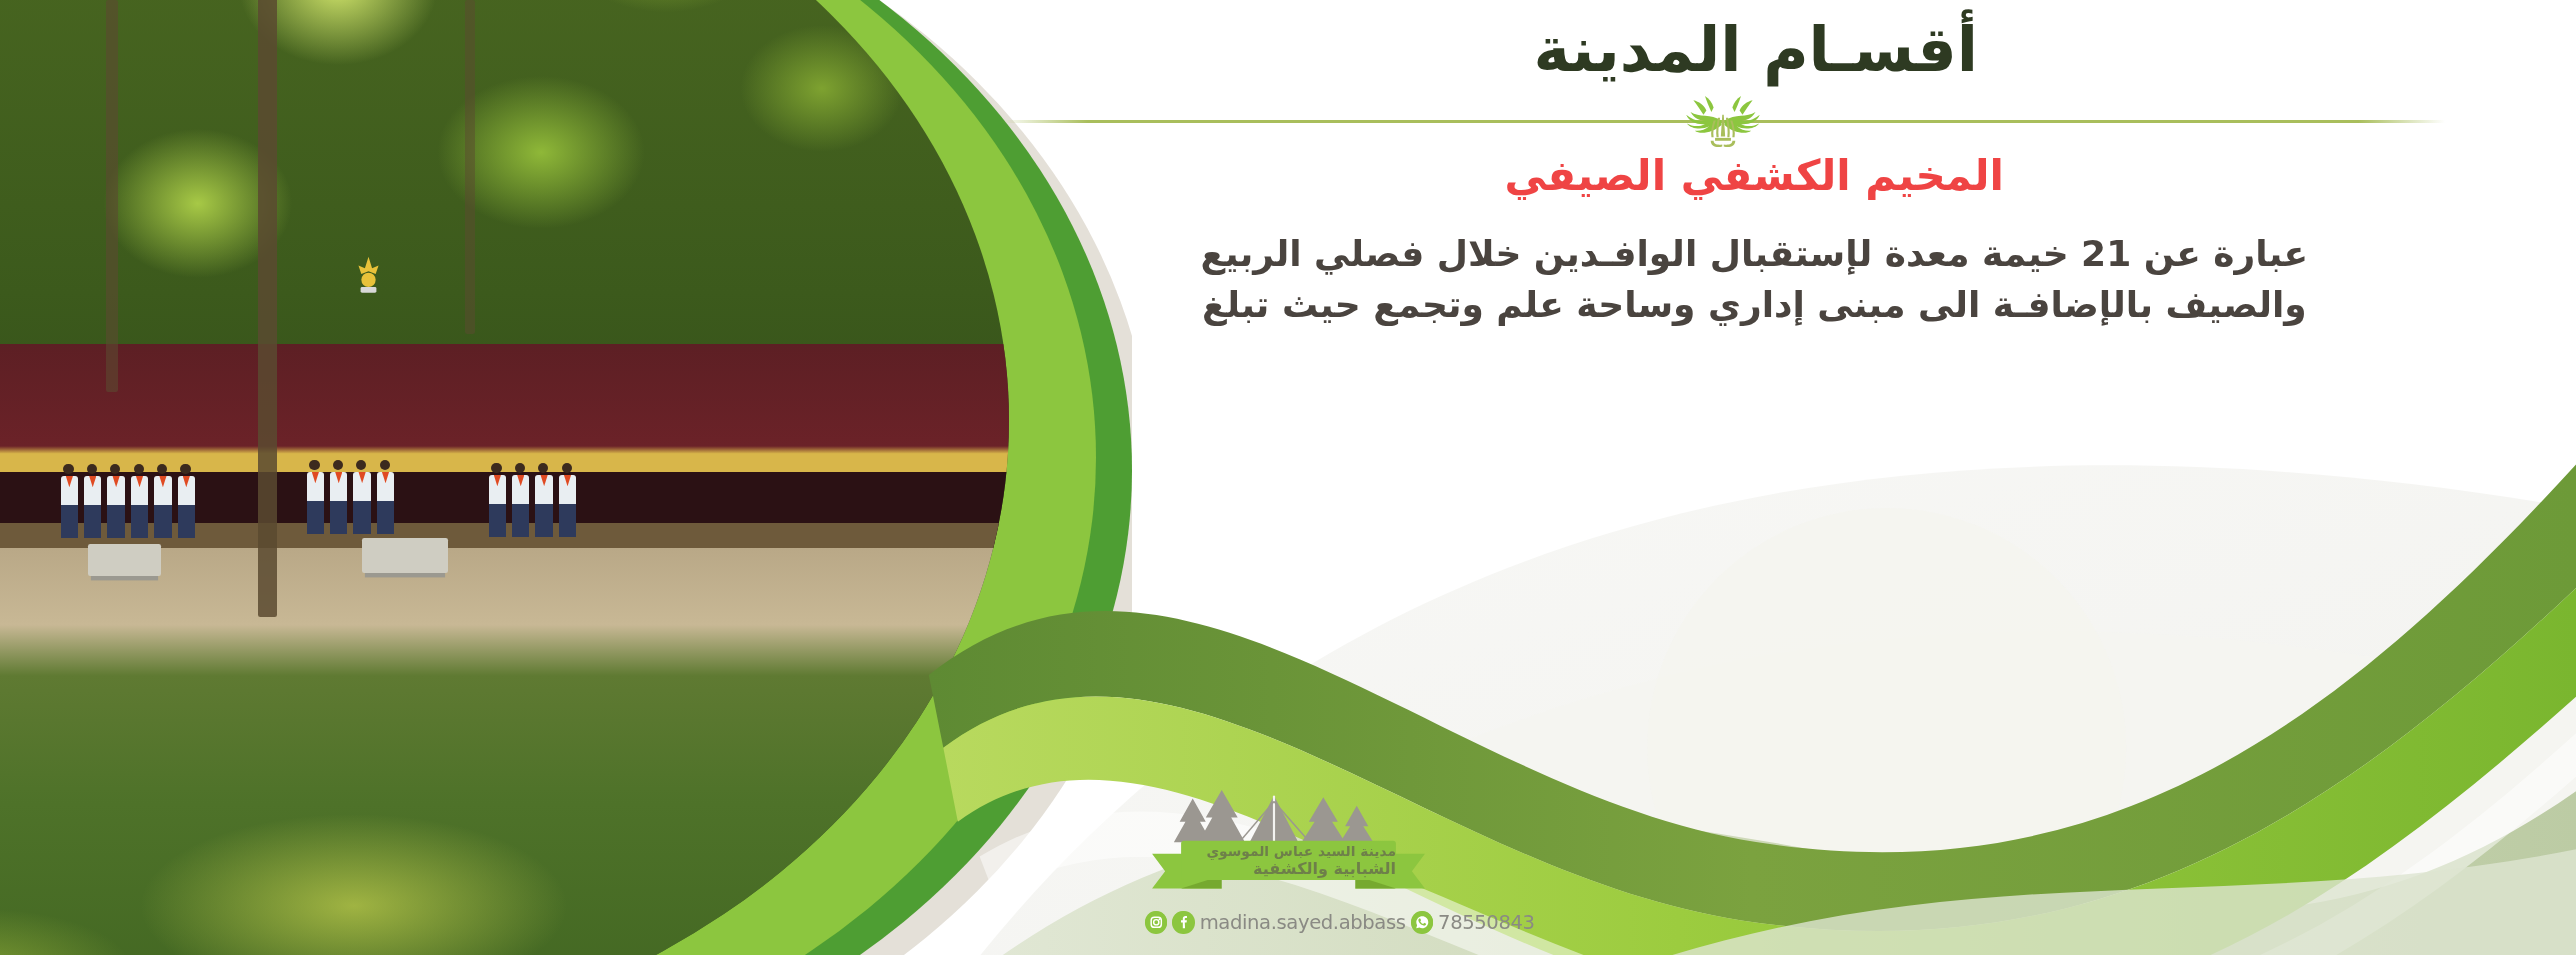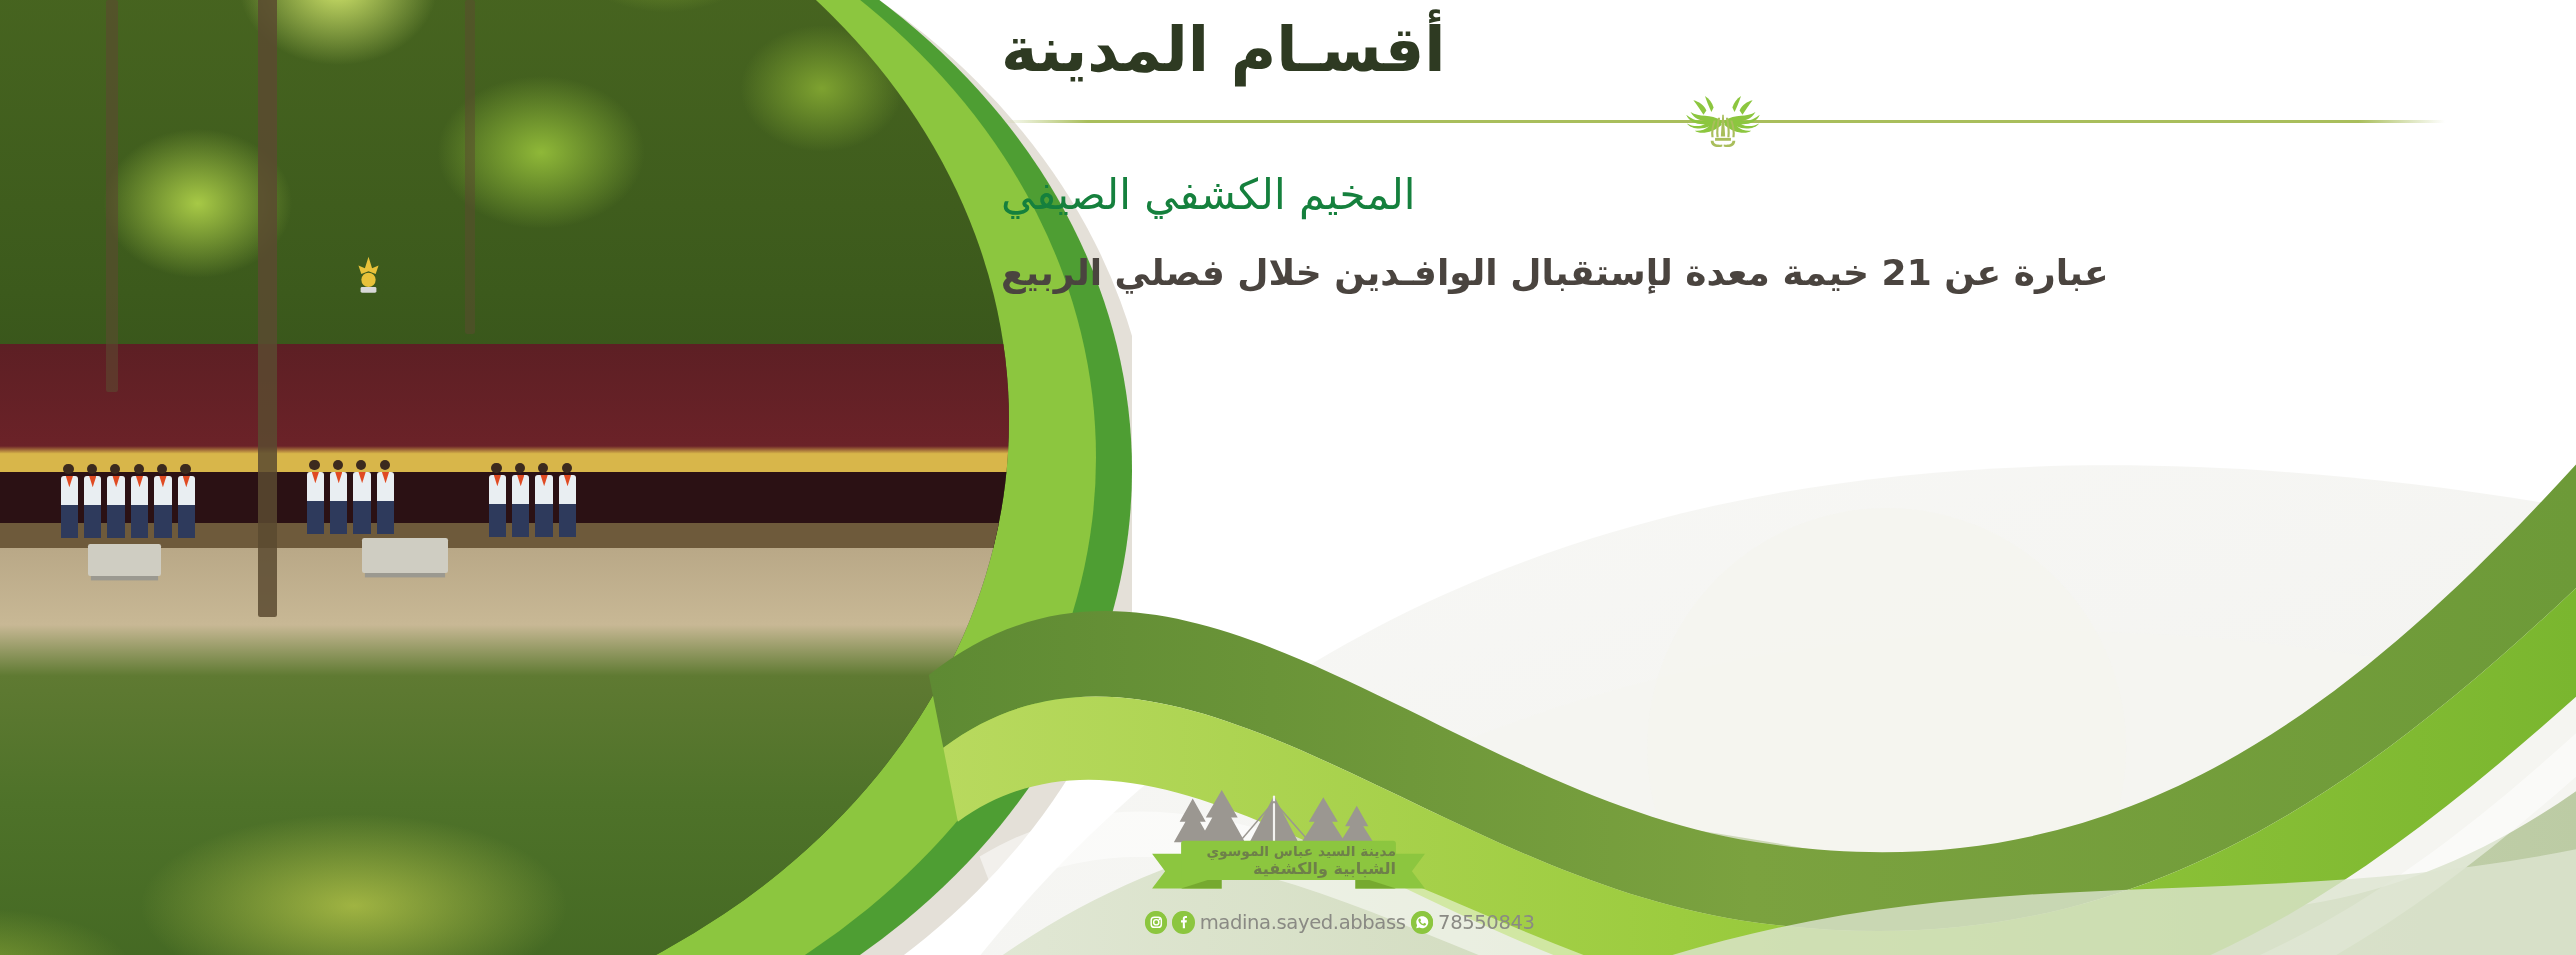--- a/index.html
+++ b/index.html
@@ -100,21 +100,21 @@
   .scout .pants{ width:17.4px;height:33px;background:#2e3a5c;}
   
   .bench{ position:absolute; z-index:7; background:#cfcdc2; border-radius:2.2px; box-shadow:0 7.3px 0 -2.9px #9b9990;}
 
   
   .content{
     position:absolute;
     right:51px; top:0;
     width:1524px; height:956px;
     z-index:20;
-    text-align:left;
+    text-align:center;
   }
 
   .title{
     margin-top:16px;
     font-size:62px;
     font-weight:700;
     color:#2e3a22;
     letter-spacing:0.7px;
     line-height:1.1;
     padding-right:14.5px;
@@ -137,24 +137,23 @@
   }
   .divider-orn{
     position:absolute;
     top:-4.4px;
     left:50%;
     transform:translateX(-50%);
     width:152px; height:52px;
   }
 
   .subtitle{
-    margin-top:19px;
     font-size:42px;
-    font-weight:400;
-    color:#15803d;
+    font-weight:700;
+    color:#ef4444;
     padding-right:17.4px;
     line-height:1.2;
   }
 
   .body-text{
     margin-top:26px;
     padding-right:17.4px;
     font-size:36px;
     font-weight:700;
     color:#4a443f;
@@ -372,20 +371,21 @@
           <path d="M88 62 C88 70 96 72 104 70 L104 67 C98 68 92 67 92 62 Z"></path>
           <path d="M122 62 C122 70 114 72 106 70 L106 67 C112 68 118 67 118 62 Z"></path>
         </g>
       </svg>
     </div>
 
     <div class="subtitle">المخيم الكشفي الصيفي</div>
 
     <div class="body-text">
       <p>عبارة عن 21 خيمة معدة لإستقبال الوافـدين خلال فصلي الربيع</p>
+      <p>والصيف بالإضافـة الى مبنى إداري وساحة علم وتجمع حيث تبلغ</p>
     </div>
   </div>
 
   <div class="logo">
     <div class="logo-mark">
       <svg viewBox="0 0 420 175" style="width:305px;height:127px;">
 
         <g fill="#9b9791">
           <path d="M78 16 L96 48 L88 48 L104 76 L52 76 L68 48 L60 48 Z"></path>
           <rect x="74" y="76" width="6" height="24"></rect>

